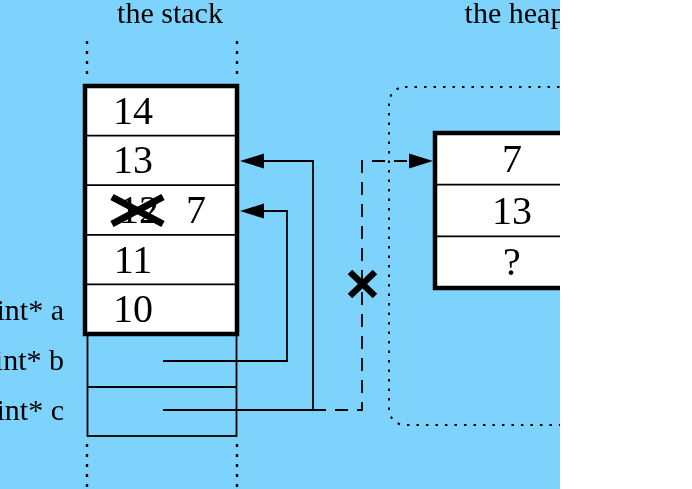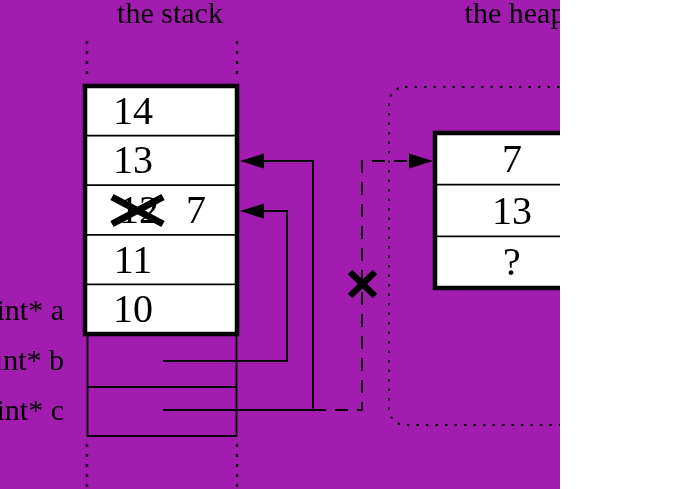--- a/index.html
+++ b/index.html
@@ -4,21 +4,21 @@
 <style>
   html, body {
     margin: 0;
     padding: 0;
     background: #ffffff;
   }
   .canvas {
     position: relative;
     width: 560px;
     height: 489px;
-    background: #a21caf;
+    background: #7dd3fc;
     overflow: hidden;
   }
   svg { display: block; }
   .title-text {
     font-family: "Liberation Serif", "DejaVu Serif", serif;
     font-size: 30px;
     fill: #000000;
   }
   .var-label {
     font-family: "Liberation Serif", "DejaVu Serif", serif;

